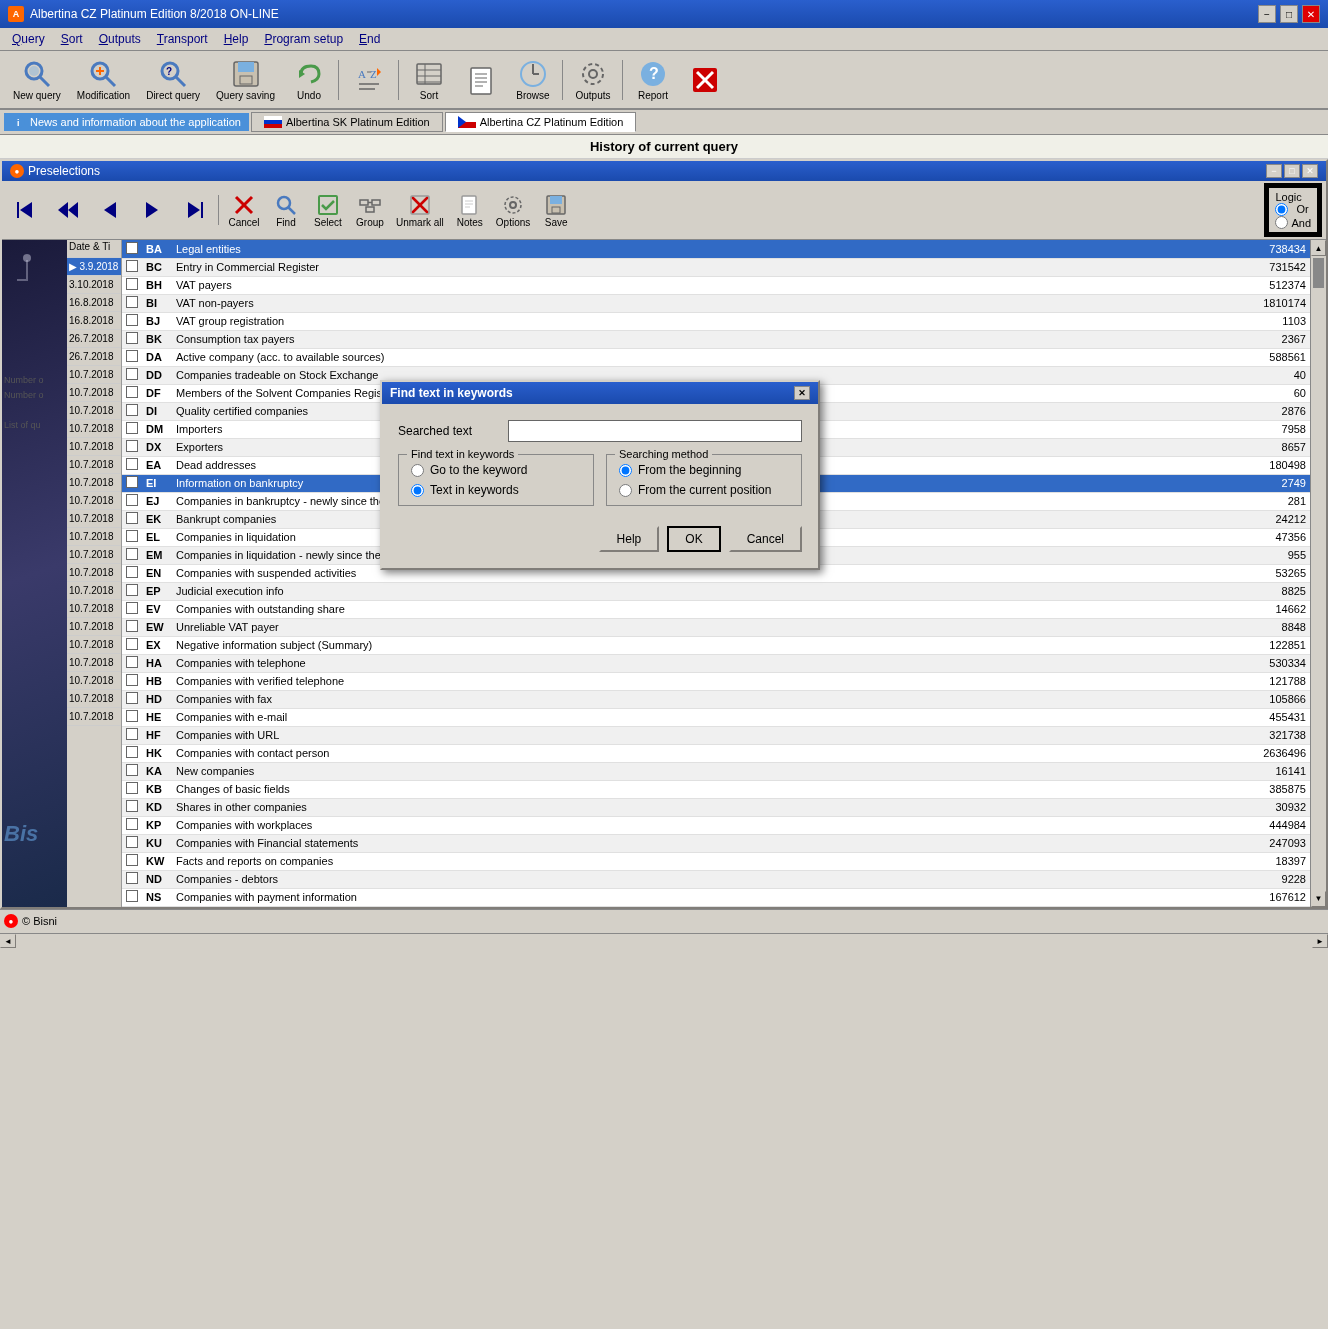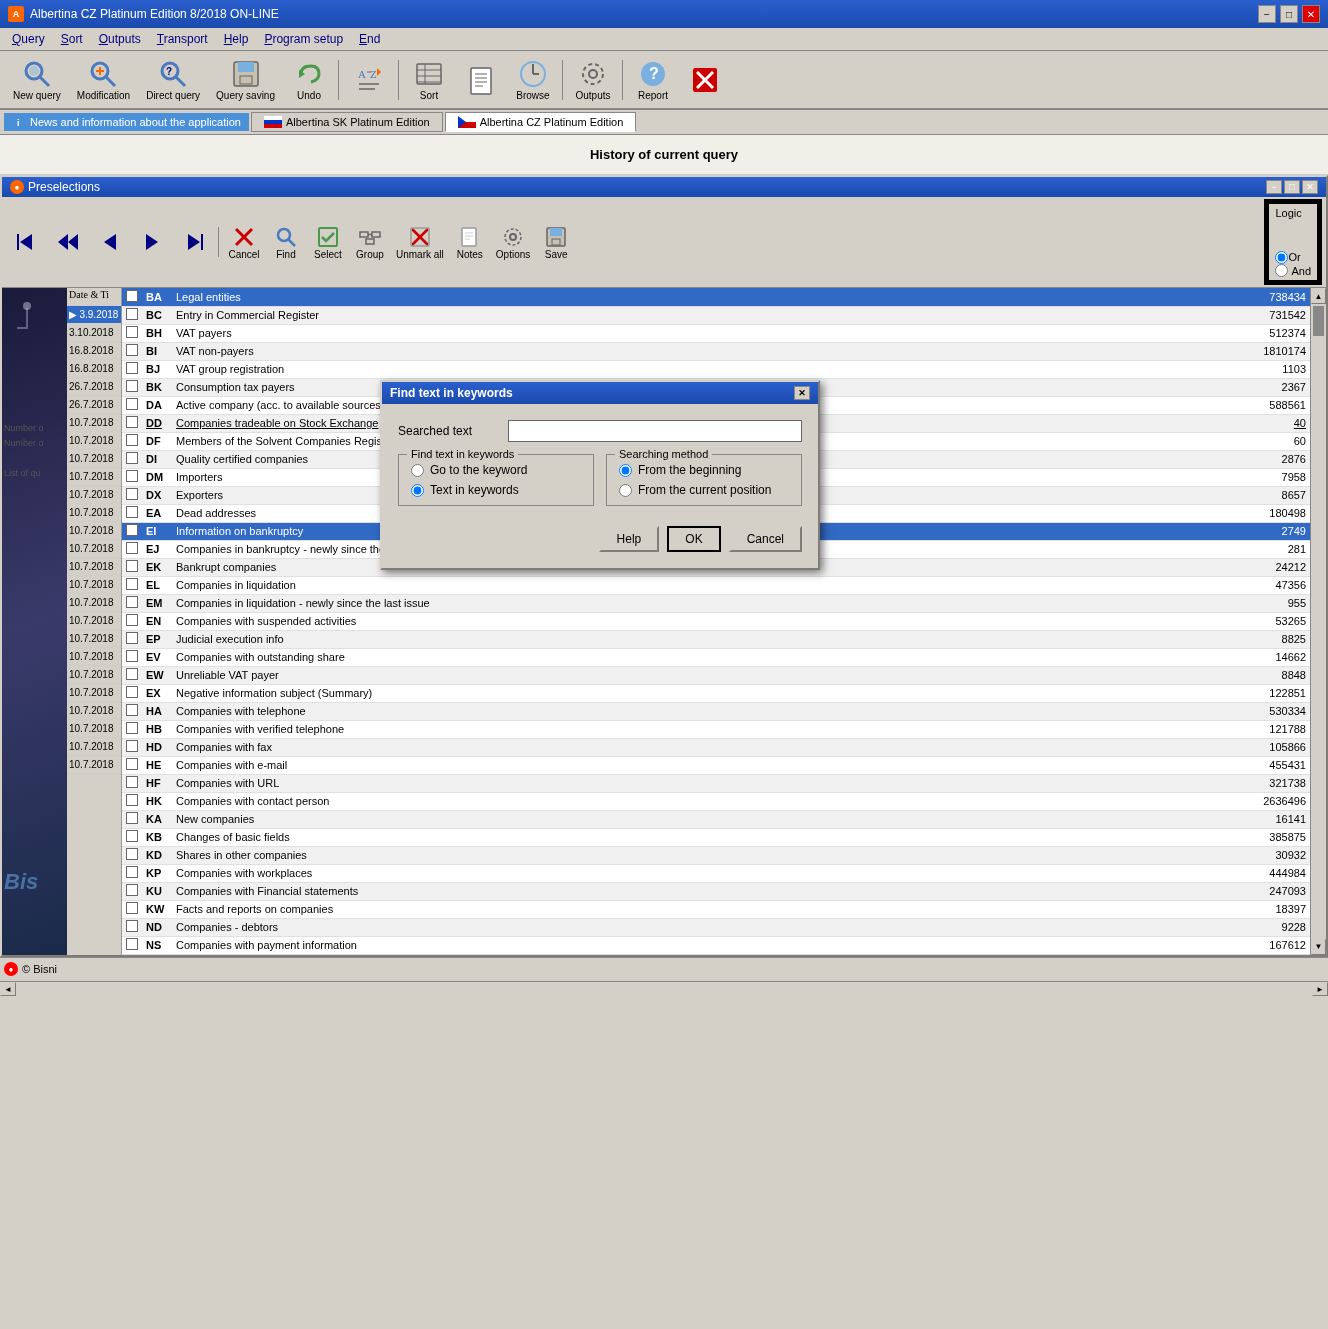--- a/index.html
+++ b/index.html
@@ -22,21 +22,21 @@
     .tool-icon { width: 32px; height: 32px; display: flex; align-items: center; justify-content: center; }
     .tool-sep { width: 2px; height: 40px; border-left: 1px solid #888; margin: 0 2px; }
     
     
     .tabs-area { background: #d4d0c8; padding: 2px 4px; display: flex; align-items: center; gap: 2px; border-bottom: 1px solid #888; }
     .info-tab { background: #4a90d9; color: white; padding: 2px 8px; font-size: 11px; display: flex; align-items: center; gap: 4px; }
     .tab { background: #d4d0c8; padding: 3px 12px; border: 1px solid #888; cursor: pointer; font-size: 11px; display: flex; align-items: center; gap: 4px; }
     .tab.active { background: #ffffff; border-bottom: 1px solid white; }
     
     
-    .history-header { background: #f0f0e8; padding: 12px 8px; text-align: center; font-size: 13px; font-weight: bold; border-bottom: 1px solid #ccc; }
+    .history-header { background: #f0f0e8; padding: 4px 8px; text-align: center; font-size: 13px; font-weight: bold; border-bottom: 1px solid #ccc; }
     
     
     .preselections-win { background: #d4d0c8; border: 2px outset #d4d0c8; position: relative; }
     .presel-title { background: linear-gradient(to bottom, #2a5fcd, #1a4aad); color: white; padding: 3px 8px; display: flex; justify-content: space-between; align-items: center; font-size: 12px; }
     .presel-title-left { display: flex; align-items: center; gap: 4px; }
     .presel-title-icon { width: 14px; height: 14px; background: #ff6600; border-radius: 50%; display: flex; align-items: center; justify-content: center; color: white; font-size: 8px; font-weight: bold; }
     .presel-title-controls { display: flex; gap: 2px; }
     .presel-btn { width: 16px; height: 14px; background: #d4d0c8; border: 1px solid #888; cursor: pointer; display: flex; align-items: center; justify-content: center; font-size: 9px; }
     
     
@@ -397,21 +397,21 @@
             <rect x="3" y="3" width="18" height="18" rx="1" fill="#c8c0b0" stroke="#666" stroke-width="1.5"></rect>
             <rect x="6" y="3" width="12" height="8" fill="#7ab0e0"></rect>
             <rect x="8" y="14" width="8" height="6" fill="#c8c0b0" stroke="#666" stroke-width="1"></rect>
           </svg>
       </div>
       <span>Save</span>
     </div>
 
     <div style="margin-left:auto;border:5px solid #000000;padding:3px 6px;font-size:11px;">
       <span>Logic</span><br>
-      <label style="display:flex;align-items:flex-start;gap:0;cursor:pointer;margin-top:32px;">
+      <label style="display:flex;align-items:flex-start;gap:8px;cursor:pointer;">
         <input type="radio" name="logic" checked="" style=""> 
           <span>Or</span>
       </label>
       <label style="display:flex;align-items:center;gap:3px;cursor:pointer;">
         <input type="radio" name="logic" style=""> 
           <span>And</span>
       </label>
     </div>
   </div>
 
@@ -425,21 +425,21 @@
             <circle cx="20" cy="8" r="4" fill="rgba(200,200,220,0.5)"></circle>
           </svg>
       </div>
 
       <div style="position:absolute;top:135px;left:2px;font-size:9px;color:#555;white-space:nowrap;">Number o</div>
       <div style="position:absolute;top:150px;left:2px;font-size:9px;color:#555;white-space:nowrap;">Number o</div>
       <div style="position:absolute;top:180px;left:2px;font-size:9px;color:#555;white-space:nowrap;">List of qu</div>
     </div>
 
     <div style="width:55px;background:#d4d0c8;border-right:1px solid #999;flex-shrink:0;overflow:hidden;">
-      <div style="height:18px;padding:1px 2px;font-size:10px;background:#d4d0c8;border-bottom:1px solid #ccc;font-family:Liberation Serif, serif;">Date &amp; Ti</div>
+      <div style="height:18px;padding:1px 2px;font-size:10px;background:#d4d0c8;border-bottom:1px solid #ccc;">Date &amp; Ti</div>
       <div style="height:18px;padding:2px 2px;font-size:10px;background:#316ac5;color:white;border-bottom:1px solid #ccc;display:flex;align-items:center;">▶ 3.9.2018</div>
       <div style="height:18px;padding:1px 2px;font-size:10px;background:#d4d0c8;border-bottom:1px solid #ccc;display:flex;align-items:center;">3.10.2018</div>
       <div style="height:18px;padding:1px 2px;font-size:10px;background:#d4d0c8;border-bottom:1px solid #ccc;display:flex;align-items:center;">16.8.2018</div>
       <div style="height:18px;padding:1px 2px;font-size:10px;background:#d4d0c8;border-bottom:1px solid #ccc;display:flex;align-items:center;">16.8.2018</div>
       <div style="height:18px;padding:1px 2px;font-size:10px;background:#d4d0c8;border-bottom:1px solid #ccc;display:flex;align-items:center;">26.7.2018</div>
       <div style="height:18px;padding:1px 2px;font-size:10px;background:#d4d0c8;border-bottom:1px solid #ccc;display:flex;align-items:center;">26.7.2018</div>
       <div style="height:18px;padding:1px 2px;font-size:10px;background:#d4d0c8;border-bottom:1px solid #ccc;display:flex;align-items:center;">10.7.2018</div>
       <div style="height:18px;padding:1px 2px;font-size:10px;background:#d4d0c8;border-bottom:1px solid #ccc;display:flex;align-items:center;">10.7.2018</div>
       <div style="height:18px;padding:1px 2px;font-size:10px;background:#d4d0c8;border-bottom:1px solid #ccc;display:flex;align-items:center;">10.7.2018</div>
       <div style="height:18px;padding:1px 2px;font-size:10px;background:#d4d0c8;border-bottom:1px solid #ccc;display:flex;align-items:center;">10.7.2018</div>
@@ -513,21 +513,21 @@
       <td class="td-count">2367</td>
     </tr>
             <tr style="background: rgb(255, 255, 255); border-radius: 9px;">
       <td class="td-check">
         <div style="width:12px;height:12px;border:1px solid #666;background:white;display:inline-block;"></div>
       </td>
       <td class="td-code">DA</td>
       <td class="td-name">Active company (acc. to available sources)</td>
       <td class="td-count">588561</td>
     </tr>
-            <tr style="background: rgb(240, 240, 240); text-decoration: underline;">
+            <tr style="background: rgb(240, 240, 240);">
       <td class="td-check">
         <div style="width:12px;height:12px;border:1px solid #666;background:white;display:inline-block;"></div>
       </td>
       <td class="td-code">DD</td>
       <td class="td-name">Companies tradeable on Stock Exchange</td>
       <td class="td-count">40</td>
     </tr>
             <tr style="background: rgb(255, 255, 255);">
       <td class="td-check">
         <div style="width:12px;height:12px;border:1px solid #666;background:white;display:inline-block;"></div>

